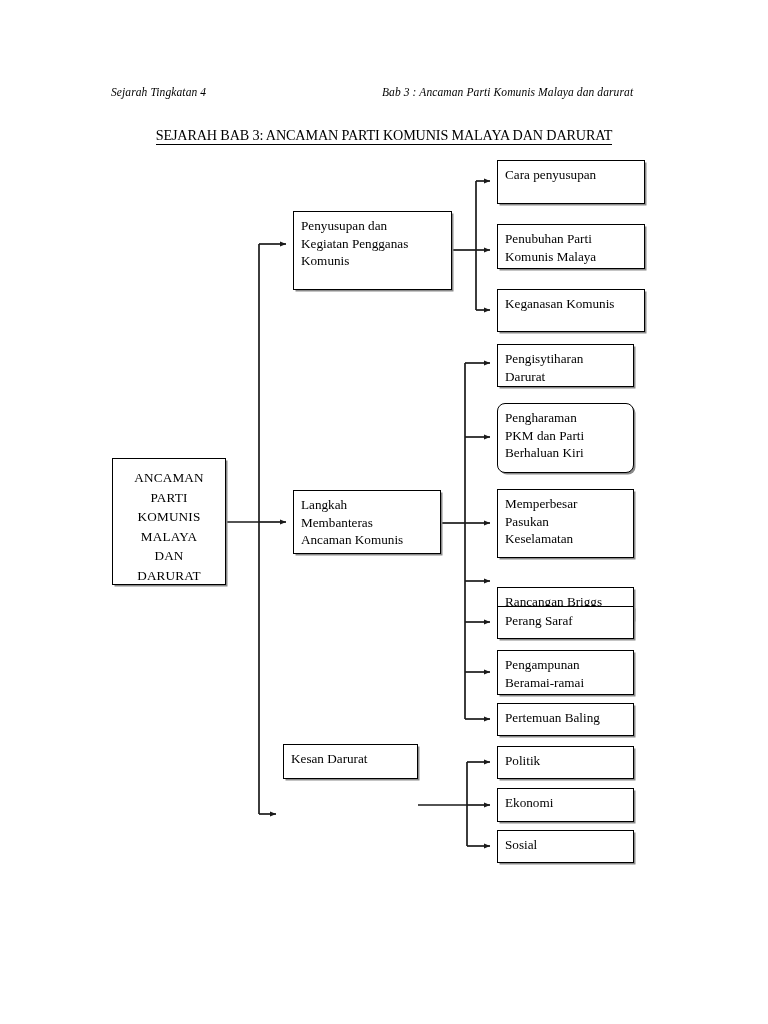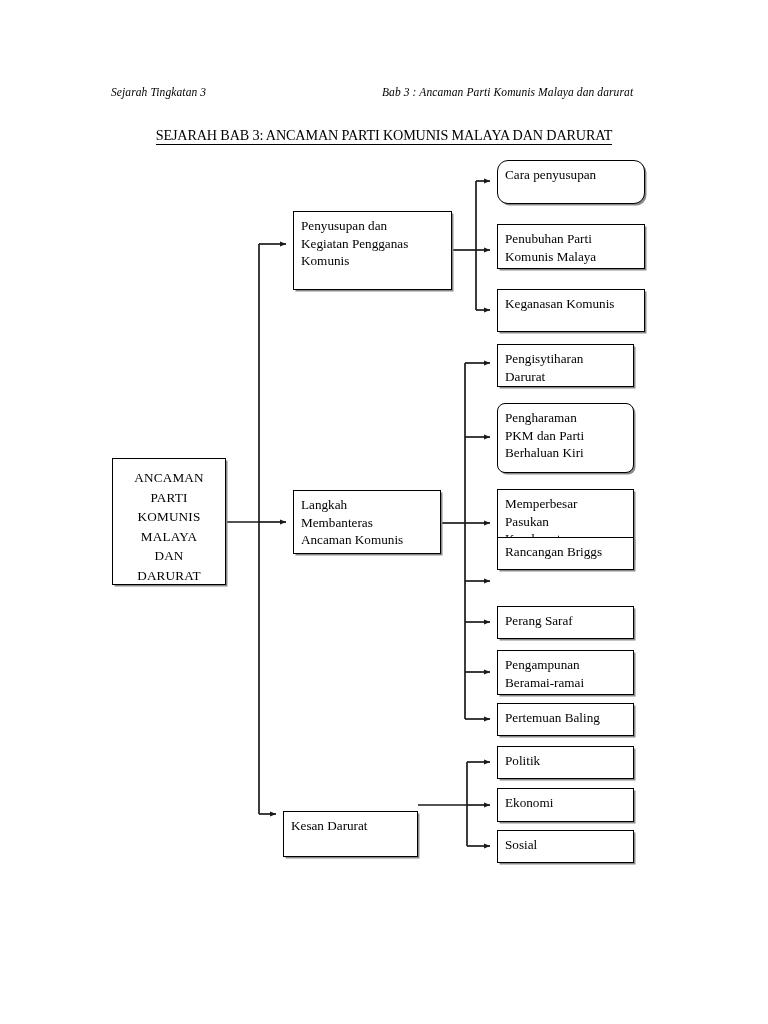--- a/index.html
+++ b/index.html
@@ -75,21 +75,21 @@
     padding: 9px 4px 12px 4px;
     line-height: 19.5px;
     letter-spacing: 0.2px;
   }
 </style>
 </head>
 <body>
 
 <div id="page">
 
-  <div class="runhead" id="runhead-left">Sejarah Tingkatan 3</div>
+  <div class="runhead" id="runhead-left">Sejarah Tingkatan 4</div>
 
   <div class="runhead" id="runhead-right">Bab 3 :  Ancaman Parti Komunis Malaya dan darurat</div>
 
   <div id="doc-title"><span>SEJARAH BAB 3: ANCAMAN PARTI KOMUNIS MALAYA DAN DARURAT</span></div>
 
   <svg id="wires" viewBox="0 0 768 1024" width="768" height="1024">
     <defs>
       <marker id="arw" markerWidth="7" markerHeight="7" refX="6.4" refY="3" orient="auto" markerUnits="userSpaceOnUse">
         <path d="M0,0.35 L6.6,3 L0,5.65 z" fill="#1a1a1a"></path>
       </marker>
@@ -132,21 +132,21 @@
 PARTI
 KOMUNIS
 MALAYA
 DAN
 DARURAT</div>
 
   <div class="node" style="left:293px; top:211px; width:159px; height:79px;">Penyusupan dan
 Kegiatan Pengganas
 Komunis</div>
 
-  <div class="node" style="left:497px; top:160px; width:148px; height:44px;border-radius:11px;">Cara penyusupan</div>
+  <div class="node" style="left:497px; top:160px; width:148px; height:44px;">Cara penyusupan</div>
 
   <div class="node" style="left:497px; top:224px; width:148px; height:45px;">Penubuhan Parti
 Komunis Malaya</div>
 
   <div class="node" style="left:497px; top:289px; width:148px; height:43px;">Keganasan Komunis</div>
 
   <div class="node" style="left:293px; top:490px; width:148px; height:64px;">Langkah
 Membanteras
 Ancaman Komunis</div>
 
@@ -154,30 +154,30 @@
 Darurat</div>
 
   <div class="node" style="left:497px; top:403px; width:137px; height:70px;border-radius:8px;">Pengharaman
 PKM dan Parti
 Berhaluan Kiri</div>
 
   <div class="node" style="left:497px; top:489px; width:137px; height:69px;">Memperbesar
 Pasukan
 Keselamatan</div>
 
-  <div class="node" style="left:497px; top:537px; width:137px; height:33px;">Rancangan Briggs</div>
+  <div class="node" style="left:497px; top:587px; width:137px; height:33px;">Rancangan Briggs</div>
 
   <div class="node" style="left:497px; top:606px; width:137px; height:33px;">Perang Saraf</div>
 
   <div class="node" style="left:497px; top:650px; width:137px; height:45px;">Pengampunan
 Beramai-ramai</div>
 
   <div class="node" style="left:497px; top:703px; width:137px; height:33px;">Pertemuan Baling</div>
 
-  <div class="node" style="left:283px; top:811px; width:135px; height:46px;">Kesan Darurat</div>
+  <div class="node" style="left:283px; top:744px; width:135px; height:35px;">Kesan Darurat</div>
 
   <div class="node" style="left:497px; top:746px; width:137px; height:33px;">Politik</div>
 
   <div class="node" style="left:497px; top:788px; width:137px; height:34px;">Ekonomi</div>
 
   <div class="node" style="left:497px; top:830px; width:137px; height:33px;">Sosial</div>
 
 </div>
 
 </body></html>

